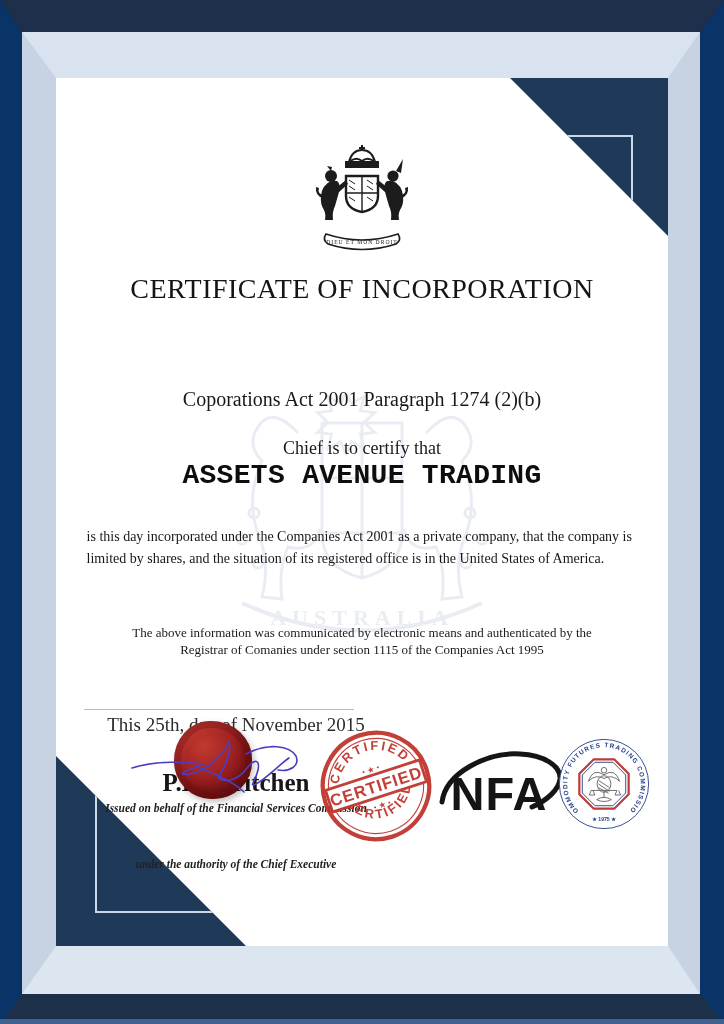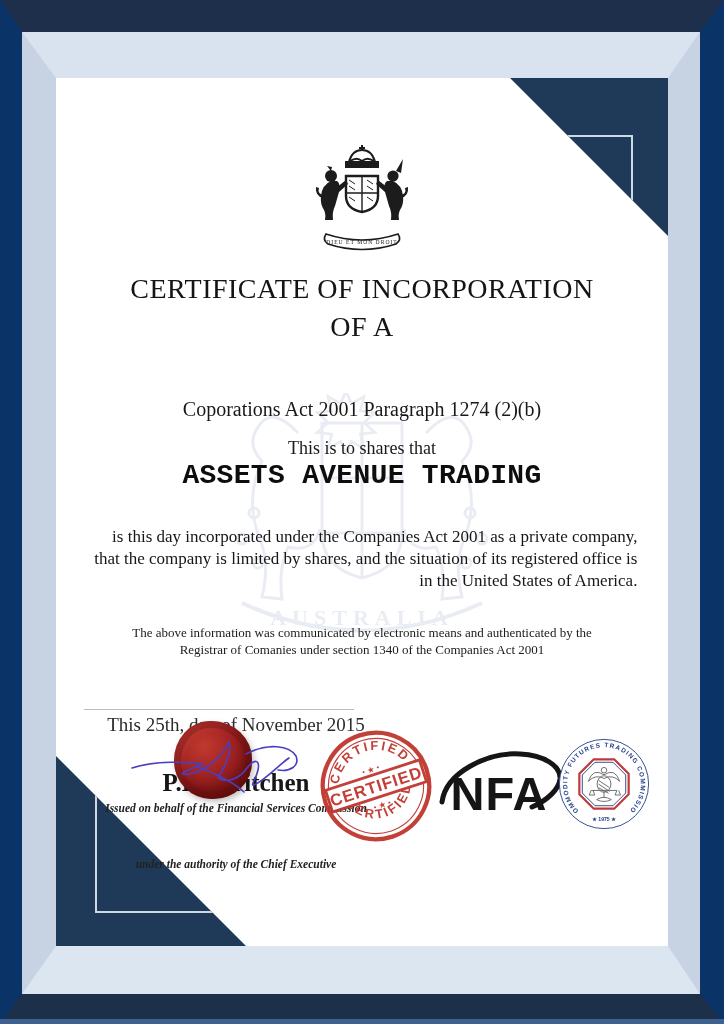--- a/index.html
+++ b/index.html
@@ -21,24 +21,24 @@
          border-top:2px solid #ccd8e6;border-right:2px solid #ccd8e6;}
   .hl-bl{position:absolute;left:39px;bottom:33px;width:200px;height:200px;
          border-left:2px solid #ccd8e6;border-bottom:2px solid #ccd8e6;}
 
   .abs{position:absolute;}
   .ctr{left:0;width:100%;text-align:center;}
   .watermark{left:146px;top:315px;opacity:.10;z-index:1;}
   .crest{left:50%;transform:translateX(-50%);top:66px;z-index:2;}
 
   .title{top:192px;font-size:28px;line-height:38px;color:#141414;z-index:2;letter-spacing:.5px;}
-  .subtitle{top:320px;font-size:20px;color:#181818;z-index:2;}
+  .subtitle{top:310px;font-size:20px;color:#181818;z-index:2;}
   .lead{top:360px;font-size:18px;color:#1a1a1a;z-index:2;}
   .company{top:382px;font-size:28px;font-weight:bold;color:#0d0d0d;z-index:2;letter-spacing:.3px;font-family:Liberation Mono, monospace;}
-  .body-par{top:448px;left:5%;width:90%;text-align:right;font-size:17px;line-height:22px;color:#161616;z-index:2;}
+  .body-par{top:448px;left:5%;width:90%;text-align:left;font-size:14px;line-height:22px;color:#161616;z-index:2;}
   .note{top:546px;left:50%;transform:translateX(-50%);width:492px;text-align:center;
         font-size:13px;line-height:17px;color:#1a1a1a;z-index:2;}
 
   .sig-rule{top:631px;left:28px;width:270px;height:1px;background:#b6bcc6;z-index:2;}
   .sig-block{left:30px;width:300px;text-align:center;z-index:2;color:#222;}
   .sig-date{top:636px;font-size:19px;color:#2b2b2b;}
   .sig-name{top:691px;font-size:25px;font-weight:bold;color:#161616;}
   .sig-issued{font-size:11.5px;font-weight:bold;font-style:italic;color:#222;}
   .iss1{top:724px;} .iss2{top:739px;margin-top:41px;}
 
@@ -109,28 +109,27 @@
           <path d="M93 37 q9 4 10 15 q1 8 -3 14 q-2 4 -1 10 l-8 0 q1 -8 -2 -14 l-4 -14 q-2 -8 2 -11 z"></path>
           <path d="M88 44 l-10 -8 -2 4 9 8 z"></path>
           <path d="M101 54 q8 -2 7 -11 l-3 1 q2 6 -5 7 z"></path>
         </g>
         <path d="M26 90 q36 12 72 0 q4 6 -2 10 q-34 11 -68 0 q-6 -4 -2 -10 z" fill="#ffffff" stroke="#1c1c1c" stroke-width="1.6"></path>
         <text x="62" y="100" text-anchor="middle" font-family="Liberation Serif, serif" font-size="5.6" letter-spacing="1" fill="#1c1c1c">DIEU ET MON DROIT</text>
       </svg>
 
       <div class="abs ctr title">
         <div>CERTIFICATE OF INCORPORATION</div>
-        <div>OF A</div>
       </div>
       <div class="abs ctr subtitle">Coporations Act 2001 Paragraph 1274 (2)(b)</div>
 
-      <div class="abs ctr lead">This is to shares that</div>
+      <div class="abs ctr lead">Chief is to certify that</div>
       <div class="abs ctr company">ASSETS AVENUE TRADING</div>
       <div class="abs body-par">is this day incorporated under the Companies Act 2001 as a private company, that the company is limited by shares, and the situation of its registered office is in the United States of America.</div>
-      <div class="abs note">The above information was communicated by electronic means and authenticated by the Registrar of Comanies under section 1340 of the Companies Act 2001</div>
+      <div class="abs note">The above information was communicated by electronic means and authenticated by the Registrar of Comanies under section 1115 of the Companies Act 1995</div>
 
       <div class="abs sig-rule"></div>
       <div class="abs sig-block sig-date">This 25th, day of November 2015</div>
       <div class="abs sig-block sig-name">P.K. Kritchen</div>
       <div class="abs sig-block sig-issued iss1">Issued on behalf of the Financial Services Commission</div>
       <div class="abs sig-block sig-issued iss2">under the authority of the Chief Executive</div>
 
       <div class="abs wax"></div>
 
       <svg class="abs sign-svg" width="190" height="78" viewBox="0 0 190 78">

